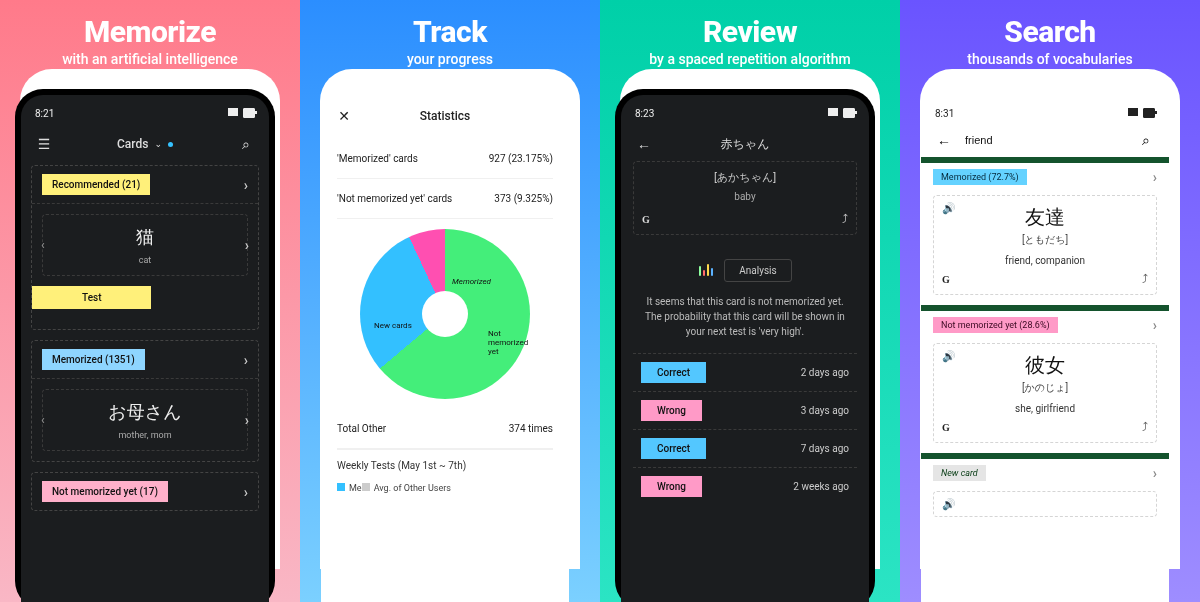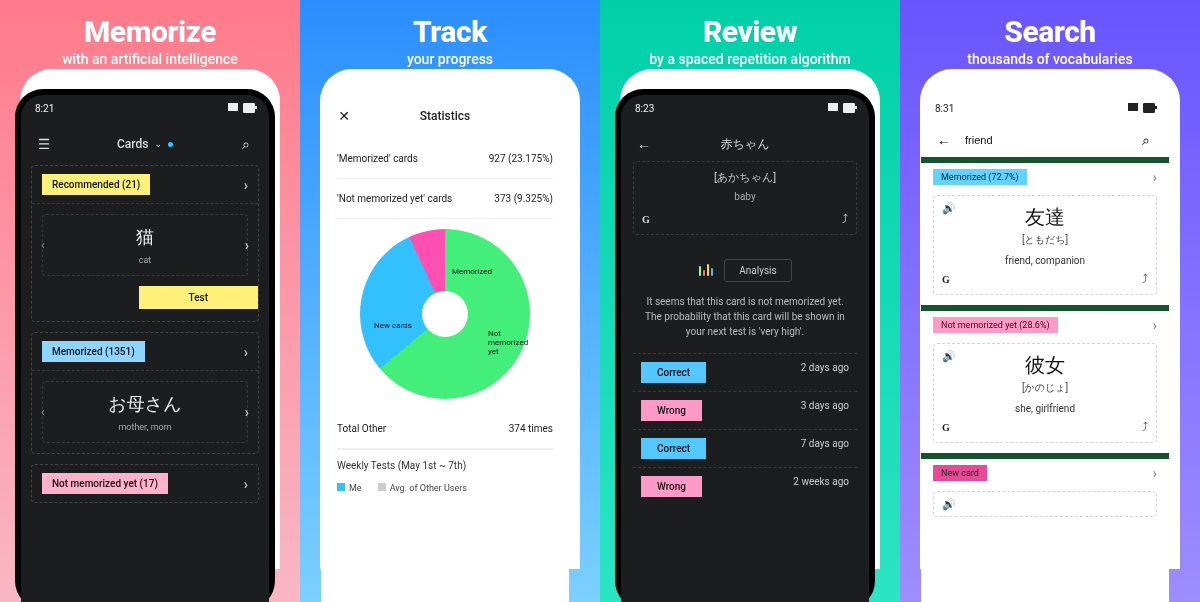--- a/index.html
+++ b/index.html
@@ -68,21 +68,21 @@
   .screen {
     position:absolute;
     top:6px;left:6px;right:6px;bottom:0;
     border-radius:22px 22px 0 0;
     overflow:hidden;
   }
   .screen.dark { background:#1b1d1f; }
   .screen.light { background:#fff; }
   .statusbar{
     height:20px; padding:8px 14px 0 14px;
-    display:flex;justify-content:space-between;align-items:flex-start;
+    display:flex;justify-content:space-between;align-items:center;
     font-size:10px;
   }
   .statusbar.dark{ color:#eee; }
   .statusbar.light{ color:#222; }
   .status-icons{display:flex;gap:2px;}
   .status-icons span{display:inline-block;background:currentColor;margin-left:1px;}
   .sig{width:0;height:0;border-style:solid;border-width:0 0 8px 10px;border-color:transparent transparent currentColor transparent;margin-right:2px;}
   .batt{width:10px;height:8px;border:1px solid currentColor;border-radius:1px;position:relative;}
   .batt::after{content:"";position:absolute;right:-3px;top:2px;width:2px;height:3px;background:currentColor;}
   .topbar{
@@ -106,74 +106,74 @@
   .chip.pink{background:#ffb0ca;}
   .chev-r{color:#ccc;font-size:14px;font-weight:600;}
   .chev-l{color:#888;font-size:12px;font-weight:600;}
   .p1-card{
     margin:10px; border:1px dashed #3a3a3a;border-radius:4px;
     display:flex;flex-direction:column;align-items:center;justify-content:center;
     padding:10px;position:relative;
   }
   .p1-card .big{color:#eee;font-size:18px;}
   .p1-card .small{color:#aaa;font-size:9px;margin-top:6px;}
-  .p1-testbtn{margin:4px auto 12px;display:block;text-align:right;}
+  .p1-testbtn{margin:4px auto 20px;display:block;text-align:left;}
   .p1-testbtn .chip{padding:6px 50px;}
 
   
   .p2-body{padding:6px 16px;color:#222;font-size:10px;}
   .p2-row{display:flex;justify-content:space-between;align-items:center;padding:14px 0;border-bottom:1px solid #f0f0f0;}
   .donut-wrap{position:relative;width:170px;height:170px;margin:10px auto;}
   .donut{
     width:170px;height:170px;border-radius:50%;
     background: conic-gradient(
       #44ee7a 0deg 230deg,
       #33c0ff 230deg 335deg,
       #ff4fb1 335deg 360deg
     );
     display:flex;align-items:center;justify-content:center;
     position:relative;
   }
   .donut::after{content:"";position:absolute;width:46px;height:46px;border-radius:50%;background:#fff;}
   .donut-label{position:absolute;font-size:8px;color:#111;}
-  .dl-mem{left:92px;top:38px;}
+  .dl-mem{left:92px;top:48px;font-style:italic;}
   .dl-not{left:128px;top:100px;}
   .dl-new{left:14px;top:92px;}
   .p2-h{font-size:10px;color:#333;padding:10px 0 4px;border-top:1px solid #f0f0f0;}
-  .legend{display:flex;gap:16px;padding:8px 0;font-size:9px;color:#444;}
+  .legend{display:flex;gap:0;padding:8px 0;font-size:9px;color:#444;}
   .legend .sq{width:8px;height:8px;display:inline-block;margin-right:4px;}
 
   
   .p3-body{color:#ccc;font-size:10px;padding:0 12px;}
   .p3-card-top{border:1px dashed #3a3a3a;border-radius:4px;padding:8px;display:flex;flex-direction:column;align-items:center;gap:6px;}
   .p3-card-top .jp{font-size:11px;}
   .p3-card-top .en{font-size:10px;color:#aaa;}
   .p3-card-top .row{width:100%;display:flex;justify-content:space-between;align-items:center;margin-top:4px;}
   .g-icon{font-family:Georgia,serif;font-weight:700;color:#ddd;}
   .analysis-row{display:flex;gap:10px;align-items:center;justify-content:center;margin:24px 0 12px;}
   .analysis-btn{border:1px solid #444;border-radius:3px;padding:5px 14px;font-size:10px;color:#ccc;}
   .bars-ico span{display:inline-block;width:2px;margin:0 1px;border-radius:1px;}
   .b1{height:10px;background:#8dff9e;}
   .b2{height:6px;background:#ff6b6b;}
   .b3{height:12px;background:#ffd84d;}
   .b4{height:8px;background:#5bb2ff;}
   .p3-msg{font-size:10px;color:#bbb;text-align:center;padding:0 8px 14px;line-height:1.5;}
-  .p3-history{border-top:1px dashed #3a3a3a;padding:8px 8px;display:flex;justify-content:space-between;align-items:flex-start;font-size:10px;}
+  .p3-history{border-top:1px dashed #3a3a3a;padding:8px 8px;display:flex;justify-content:space-between;align-items:center;font-size:10px;}
   .p3-history .lbl{padding:5px 16px;color:#111;font-size:10px;font-weight:500;}
 
   
   .p4-body{color:#222;font-size:10px;}
   .searchrow{display:flex;align-items:center;gap:10px;padding:8px 14px;}
   .searchbox{flex:1;border:0;outline:0;font-size:11px;color:#111;}
   .p4-group{border-top:6px solid #14532d;}
   .p4-chiprow{display:flex;justify-content:space-between;align-items:center;padding:6px 12px;}
   .p4-chip{font-size:9px;padding:3px 8px;}
   .p4-chip.blue{background:#64d2ff;color:#052a3c;}
   .p4-chip.pink{background:#ff9ac7;color:#3b0a22;}
-  .p4-chip.green{background:#ec4899;color:#053a12;}
+  .p4-chip.green{background:#e5e5e5;color:#053a12;font-style:italic;}
   .p4-card{margin:4px 12px 10px;border:1px dashed #d5d5d5;border-radius:4px;padding:8px;position:relative;}
   .p4-card .snd{position:absolute;left:8px;top:6px;color:#333;font-size:11px;}
   .p4-card .jp{text-align:center;font-size:20px;color:#111;}
   .p4-card .kana{text-align:center;font-size:10px;color:#444;margin-top:2px;}
   .p4-card .en{text-align:center;font-size:10px;color:#333;margin-top:8px;}
   .p4-card .footer{display:flex;justify-content:space-between;align-items:center;margin-top:6px;}
   .share-ico{font-size:12px;color:#555;}
 
 </style>
 </head>

